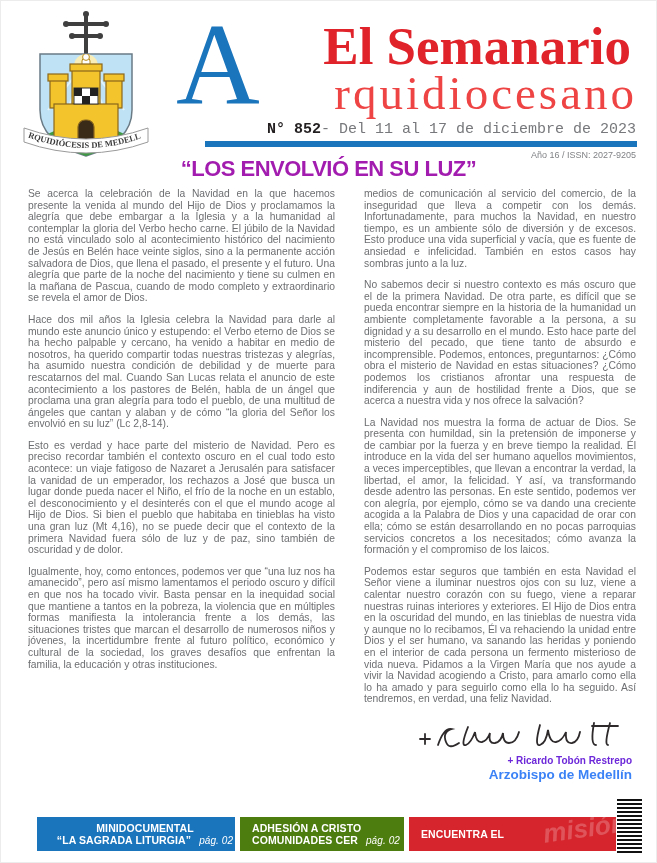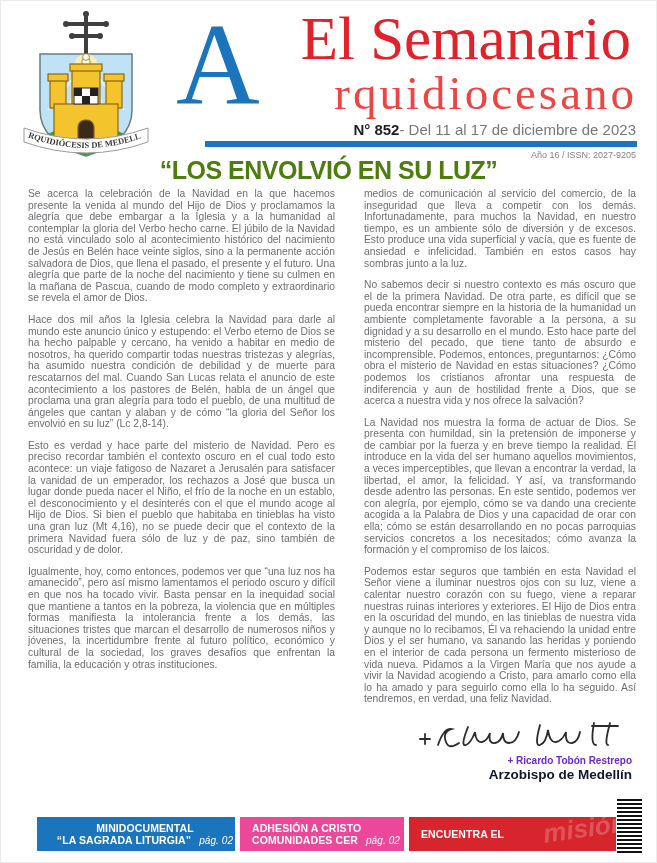--- a/index.html
+++ b/index.html
@@ -10,73 +10,74 @@
     box-shadow:inset 0 0 0 1px #ececec;
   }
   
   .logo{position:absolute;left:22px;top:10px;width:128px;height:158px;}
   .mast-initial{
     position:absolute;left:176px;top:14px;
     font-family:"Liberation Serif",serif;font-size:116px;line-height:.88;
     color:#1b75bc;font-weight:400;
   }
   .mast-red{
-    position:absolute;right:26px;top:8px;
-    font-family:"Liberation Serif",serif;font-weight:400;
-    font-size:61px;line-height:1;color:#e0222a;letter-spacing:0px;
+    position:absolute;right:26px;top:20px;
+    font-family:"Liberation Serif",serif;font-weight:700;
+    font-size:53px;line-height:1;color:#e0222a;letter-spacing:0px;
   }
   .mast-blue{
     position:absolute;right:20px;top:70px;
     font-family:"Liberation Serif",serif;font-weight:400;
     font-size:47px;line-height:1;color:#ef4444;letter-spacing:3px;
   }
   .issue-line{
     position:absolute;right:21px;top:121px;font-size:15px;color:#77787b;
     white-space:nowrap;
+    font-family:Liberation Mono, monospace;
   }
   .issue-line b{color:#231f20;font-weight:700;}
   .mast-rule{
     position:absolute;left:205px;right:20px;top:141px;height:6px;background:#1b75bc;
   }
   .issn-line{
     position:absolute;right:21px;top:150px;font-size:9px;color:#808285;margin-left:21px;
   }
   .headline{
     position:absolute;left:0;right:0;top:156px;text-align:center;
-    font-size:25px;font-weight:700;color:#4d7c0f;letter-spacing:-.5px;
+    font-size:22px;font-weight:700;color:#a21caf;letter-spacing:-.5px;
   }
   
   .columns{
     position:absolute;left:28px;right:21px;top:188px;bottom:48px;
     display:flex;gap:29px;overflow:hidden;
   }
   .col{flex:1;}
   .col-left{flex:none;width:307px;}
   .col p{
     margin:0 0 10px 0;
     font-size:10.3px;line-height:11.6px;text-align:justify;color:#6d6e71;
   }
   .sig-block{margin-top:8px;text-align:right;padding-right:4px;}
   .sig-svg{display:block;margin-left:auto;margin-right:6px;}
   .sig-name{font-size:10px;font-weight:700;color:#6d28d9;line-height:1.25;}
-  .sig-title{font-size:13.5px;font-weight:700;color:#0f172a;line-height:1.25;}
+  .sig-title{font-size:13.5px;font-weight:700;color:#3b82f6;line-height:1.25;}
   
   .footer{
     position:absolute;left:37px;bottom:12px;display:flex;gap:5px;align-items:stretch;
   }
   .fbox{
     color:#fff;padding:4px 10px 4px 12px;height:26px;
     display:flex;flex-direction:column;justify-content:center;
   }
   .fbox .l1,.fbox .l2{
     font-size:10.5px;font-weight:700;line-height:12px;letter-spacing:.1px;white-space:nowrap;
   }
   .fbox .pg{font-style:italic;font-weight:400;font-size:10px;margin-left:8px;}
   .fbox1{background:#1b75bc;width:176px;align-items:center;text-align:center;padding-left:20px;padding-right:2px;}
-  .fbox2{background:#ec4899;width:142px;}
+  .fbox2{background:#4d7c0f;width:142px;}
   .fbox3{background:#d6252c;width:200px;border-radius:0 9px 9px 0;position:relative;overflow:hidden;}
   .fbox3 .wm{
     position:absolute;right:4px;top:-4px;
     font-size:26px;font-style:italic;font-weight:700;color:rgba(255,255,255,.22);
     transform:rotate(-8deg);pointer-events:none;
   }
   .barcode{
     position:absolute;right:15px;bottom:8px;width:25px;height:56px;
     background:repeating-linear-gradient(180deg,#111 0 2px,#fff 2px 4px);
     outline:1px solid #fff;

